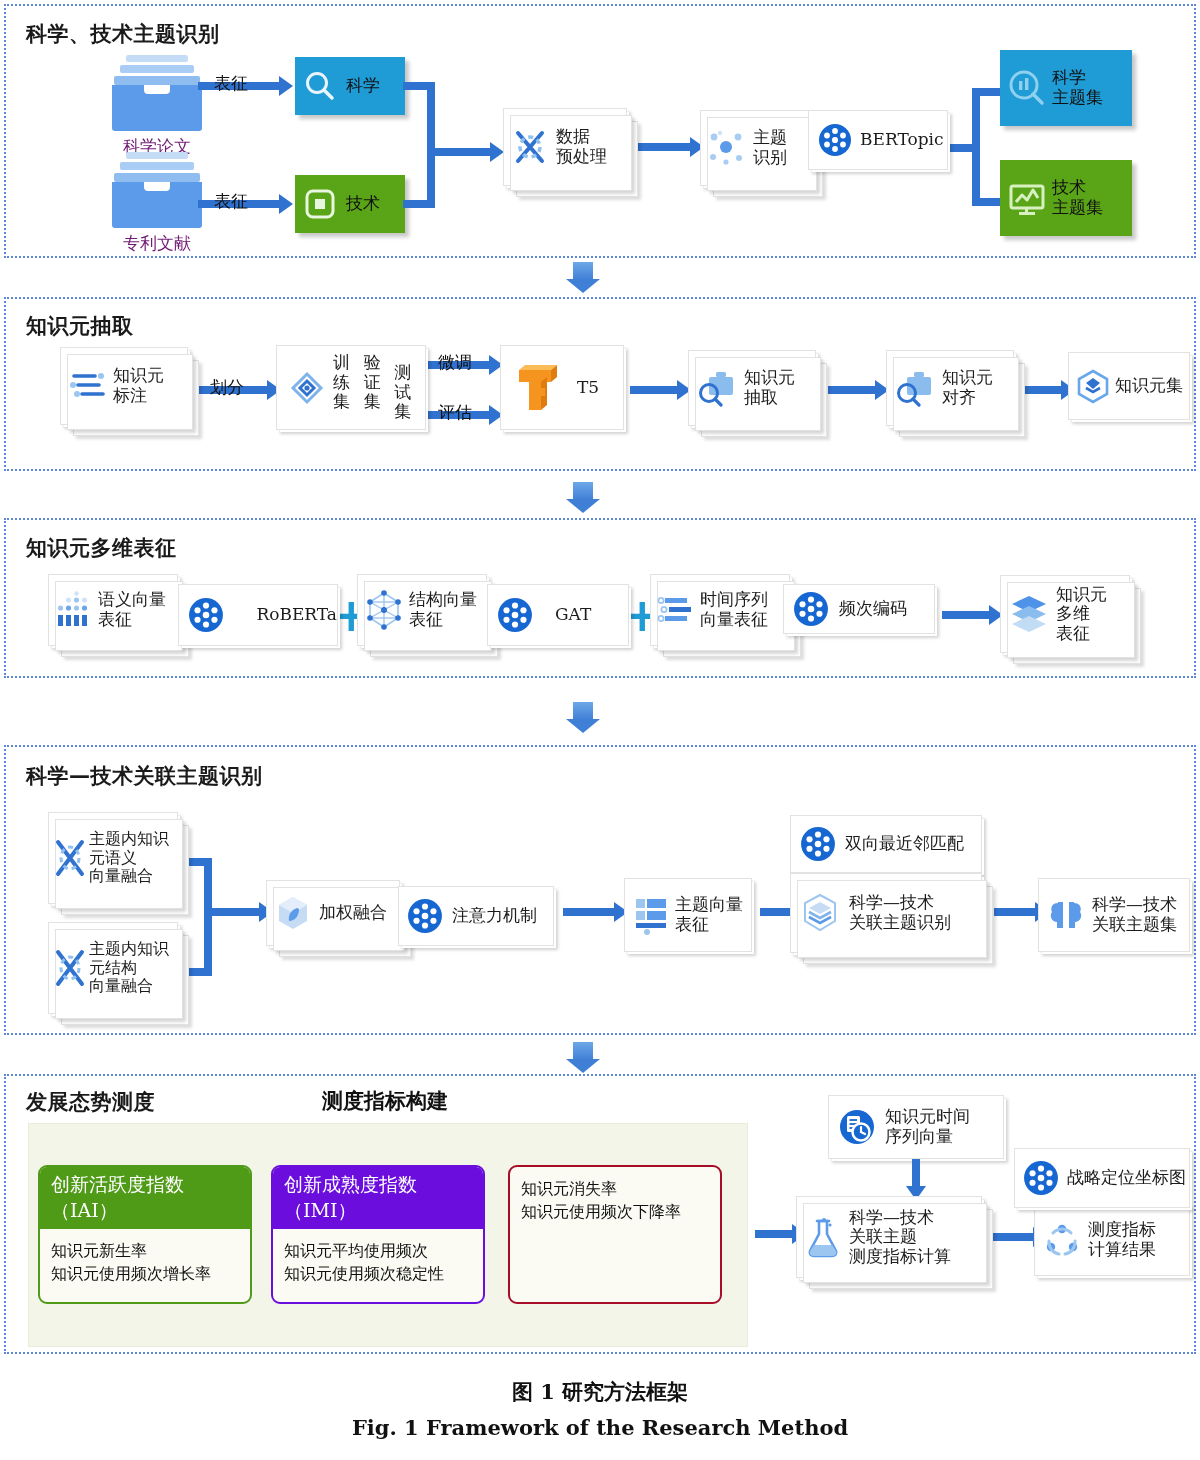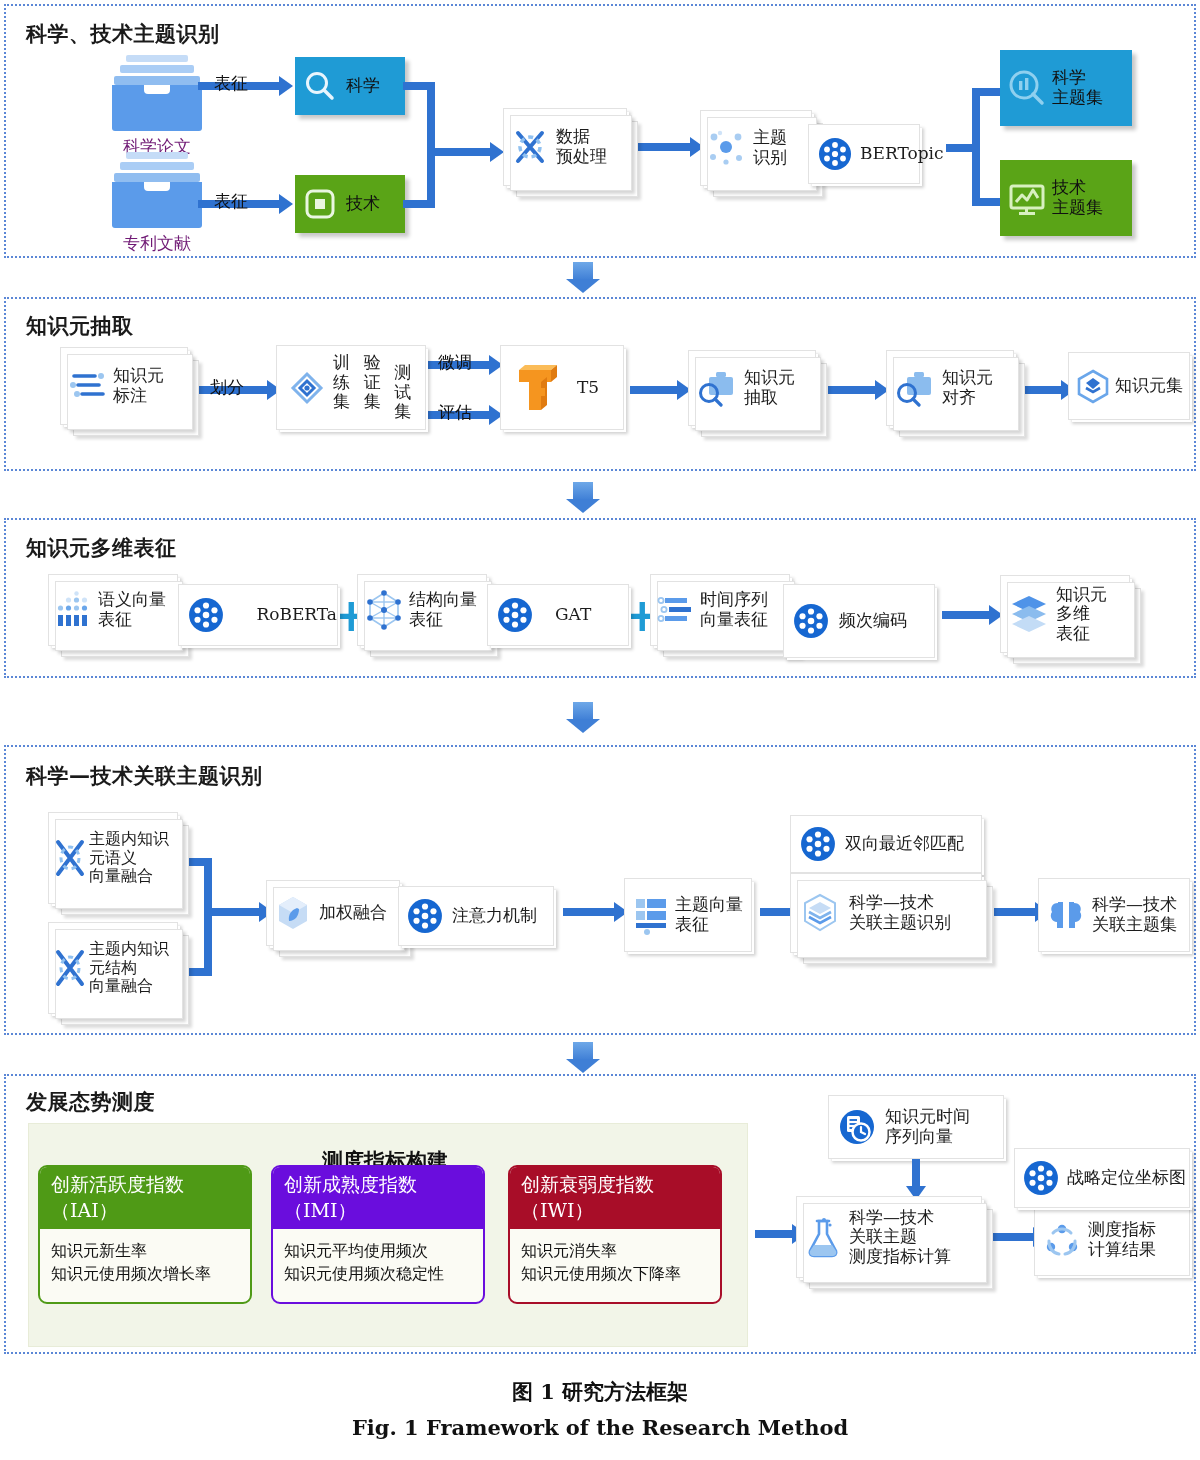--- a/index.html
+++ b/index.html
@@ -161,21 +161,21 @@
           <circle cx="6" cy="27" r="3" fill="#a9cdf2"></circle>
           <circle cx="32" cy="28" r="3" fill="#a9cdf2"></circle>
           <circle cx="19" cy="32" r="2.6" fill="#a9cdf2"></circle>
           <circle cx="13" cy="3" r="2.2" fill="#cfe3f8"></circle>
         </svg>
   </span>
   <span class="lbl" style="margin-left:8px;">主题
 识别</span>
 </div>
 
-<div class="card" style="left:808px;top:124px;width:112px;height:60px;padding-left:9px;z-index:5;">
+<div class="card" style="left:808px;top:110px;width:140px;height:60px;padding-left:9px;z-index:5;">
   <span class="ico">
     <svg width="34" height="34" viewBox="0 0 34 34">
           <circle cx="17" cy="17" r="16" fill="#1667d1"></circle>
           <circle cx="17" cy="8" r="2.9" fill="#fff"></circle>
           <circle cx="25" cy="12.5" r="2.9" fill="#fff"></circle>
           <circle cx="25" cy="21.5" r="2.9" fill="#fff"></circle>
           <circle cx="17" cy="26" r="2.9" fill="#fff"></circle>
           <circle cx="9" cy="21.5" r="2.9" fill="#fff"></circle>
           <circle cx="9" cy="12.5" r="2.9" fill="#fff"></circle>
           <circle cx="17" cy="17" r="3.1" fill="#fff"></circle>
@@ -412,21 +412,21 @@
           <rect x="8" y="25" width="22" height="5" fill="#5b9bea"></rect>
           <circle cx="4" cy="9.5" r="2.6" fill="none" stroke="#9cc6f0" stroke-width="1.8"></circle>
           <circle cx="7" cy="18.5" r="2.6" fill="none" stroke="#9cc6f0" stroke-width="1.8"></circle>
           <circle cx="4" cy="27.5" r="2.6" fill="none" stroke="#9cc6f0" stroke-width="1.8"></circle>
         </svg>
   </span>
   <span class="lbl" style="margin-left:5px;">时间序列
 向量表征</span>
 </div>
 
-<div class="card" style="left:783px;top:584px;width:152px;height:74px;padding-left:9px;z-index:5;">
+<div class="card" style="left:783px;top:584px;width:152px;height:50px;padding-left:9px;z-index:5;">
   <span class="ico">
     <svg width="36" height="36" viewBox="0 0 34 34">
           <circle cx="17" cy="17" r="16" fill="#1667d1"></circle>
           <circle cx="17" cy="8" r="2.9" fill="#fff"></circle>
           <circle cx="25" cy="12.5" r="2.9" fill="#fff"></circle>
           <circle cx="25" cy="21.5" r="2.9" fill="#fff"></circle>
           <circle cx="17" cy="26" r="2.9" fill="#fff"></circle>
           <circle cx="9" cy="21.5" r="2.9" fill="#fff"></circle>
           <circle cx="9" cy="12.5" r="2.9" fill="#fff"></circle>
           <circle cx="17" cy="17" r="3.1" fill="#fff"></circle>
@@ -579,36 +579,35 @@
 
 <div class="sconn" style="left:566px;top:1042px;height:32px;">
   <div class="stem"></div>
       <div class="head"></div>
 </div>
 
 <div class="section" style="left:4px;top:1074px;width:1192px;height:280px;"></div>
 <div class="sec-title" style="left:26px;top:1088px;">发展态势测度</div>
 
 <div class="mpanel" style="left:28px;top:1123px;width:718px;height:222px;"></div>
-<div class="mtitle" style="left:322px;top:1147px;">测度指标构建</div>
+<div class="mtitle" style="left:322px;top:1087px;">测度指标构建</div>
 
 <div class="idx" style="left:38px;top:1165px;width:214px;height:139px;border-color:#4f9a16;">
   <div class="hd" style="background:#4f9a16;">创新活跃度指数（IAI）</div>
   <div class="bd">知识元新生率
 知识元使用频次增长率</div>
 </div>
 
 <div class="idx" style="left:271px;top:1165px;width:214px;height:139px;border-color:#6a0ddd;">
   <div class="hd" style="background:#6a0ddd;">创新成熟度指数（IMI）</div>
   <div class="bd">知识元平均使用频次
 知识元使用频次稳定性</div>
 </div>
 
 <div class="idx" style="left:508px;top:1165px;width:214px;height:139px;border-color:#a80d28;">
-  <div class="hd" style="background:#a80d28;">创新衰弱度指数（IWI）</div>
   <div class="bd">知识元消失率
 知识元使用频次下降率</div>
 </div>
 
 <div class="arrow" style="left:755px;top:1230px;width:38px;"></div>
 
 <div class="card" style="left:828px;top:1095px;width:176px;height:64px;padding-left:8px;">
   <span class="ico">
     <svg width="40" height="40" viewBox="0 0 40 40">
           <circle cx="20" cy="20" r="17" fill="#1667d1"></circle>

